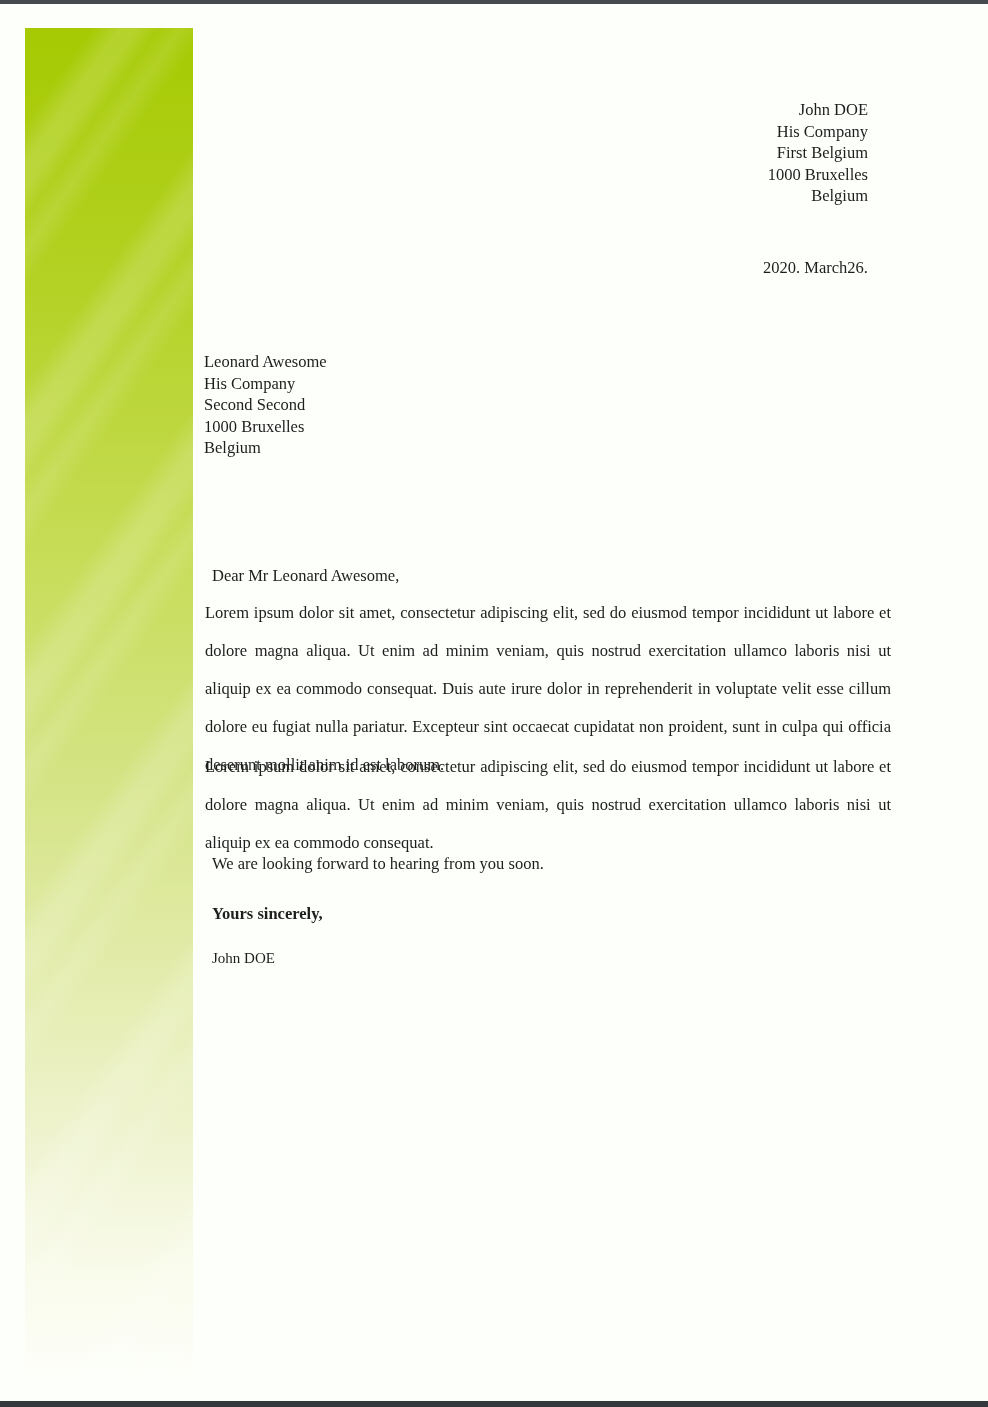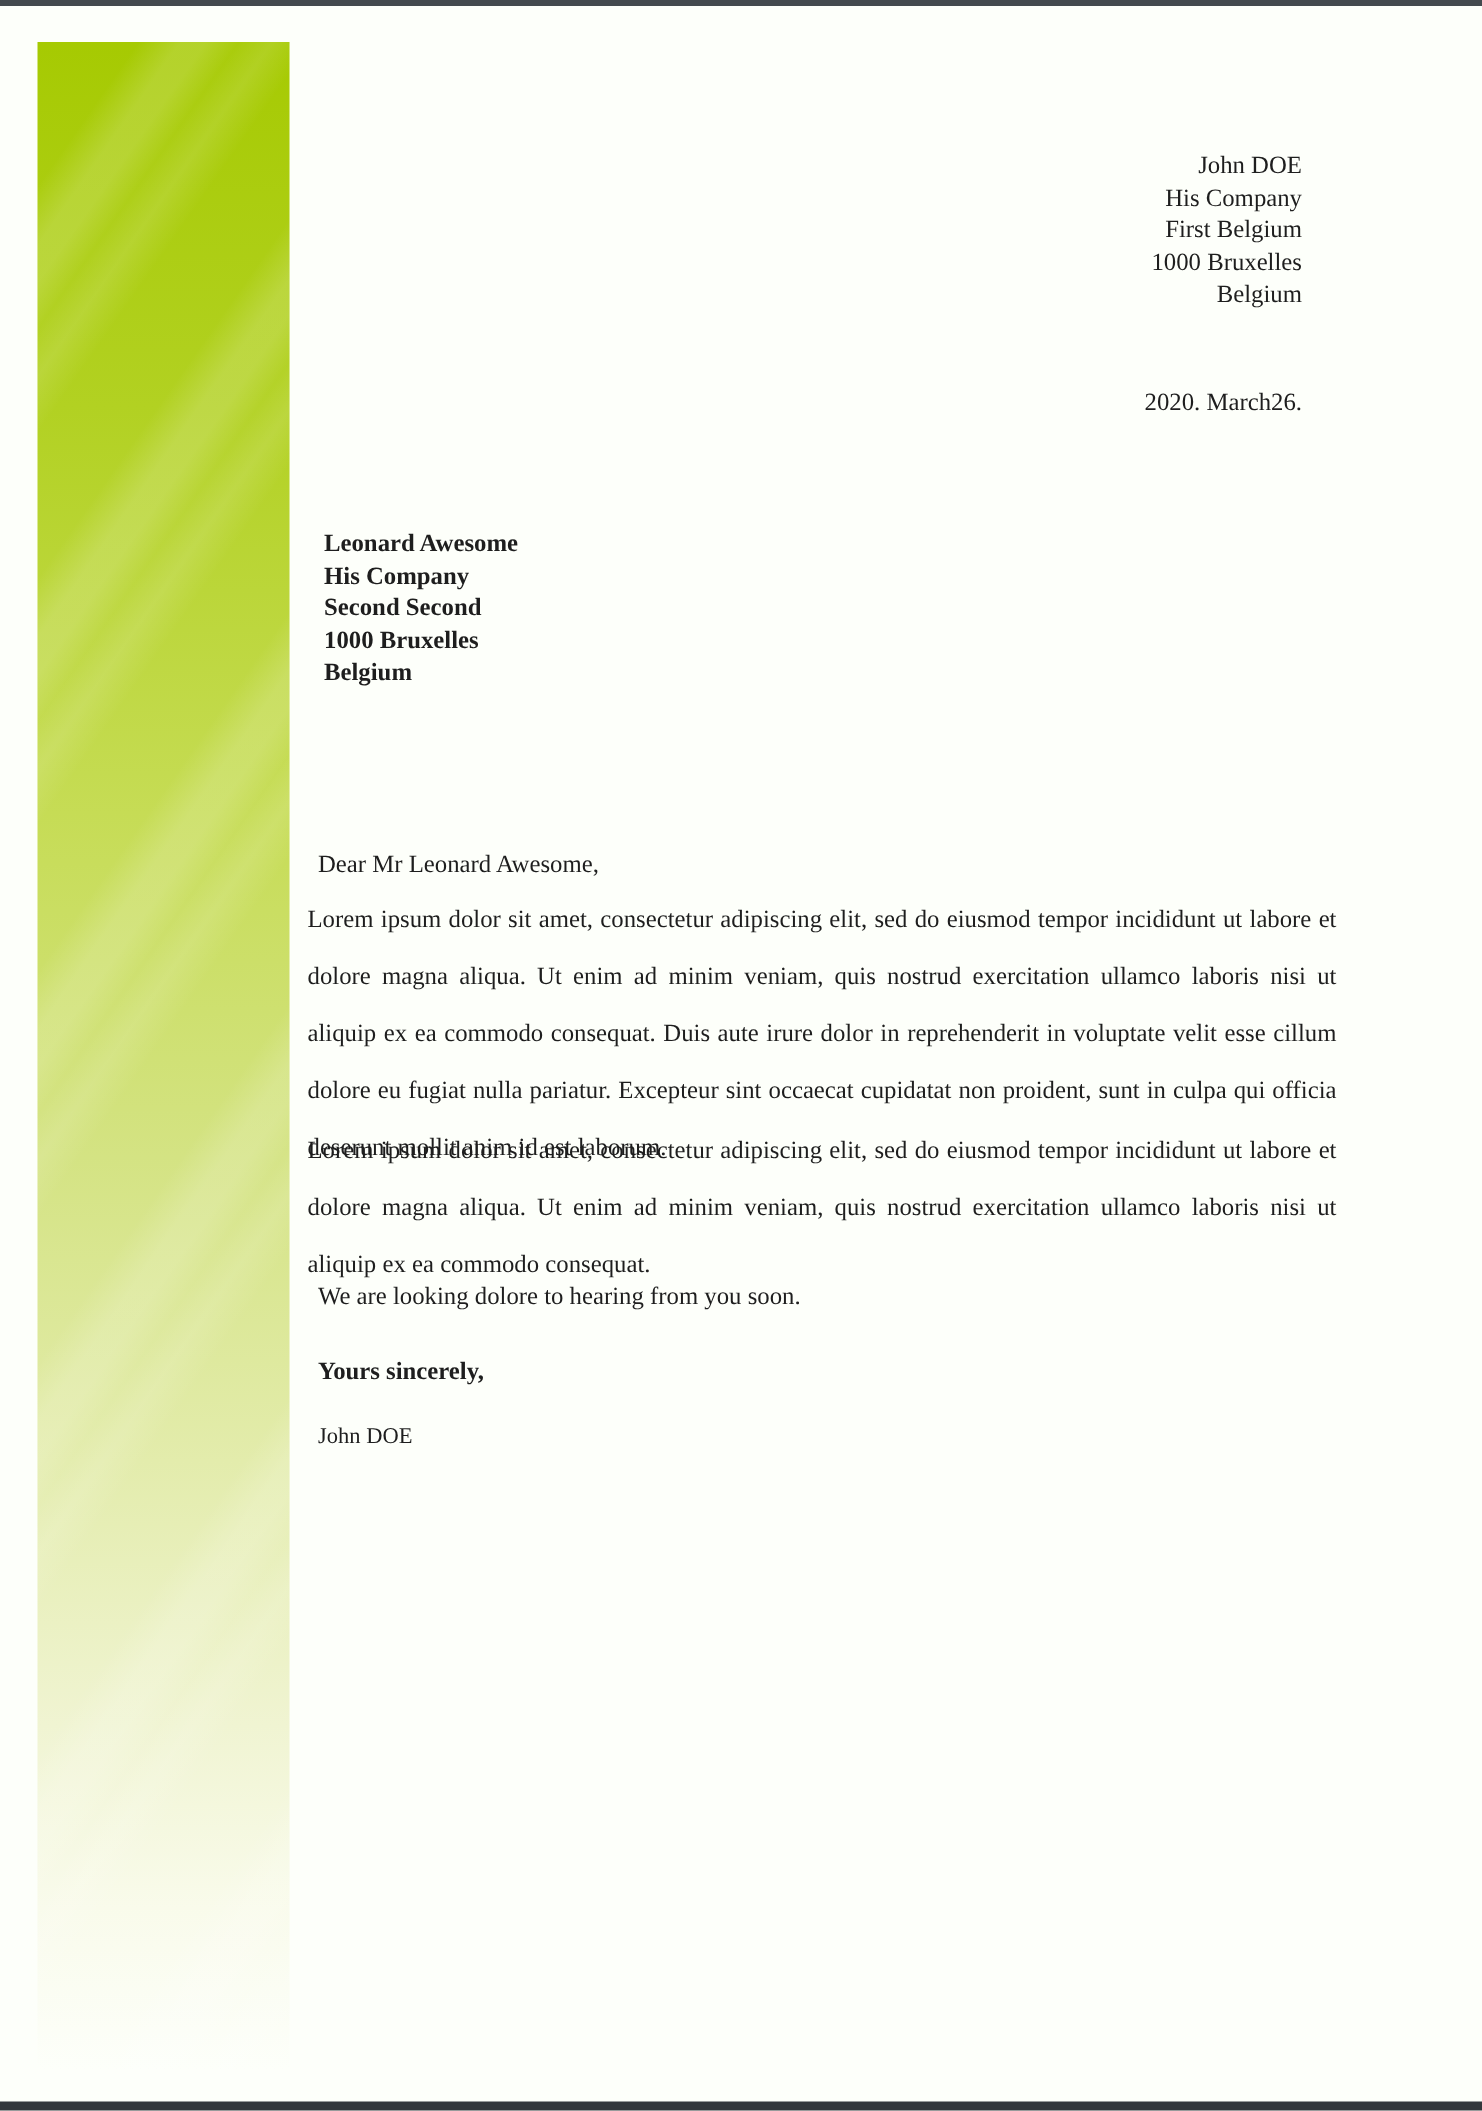--- a/index.html
+++ b/index.html
@@ -48,24 +48,23 @@
 
   .text-block { position: absolute; font-size: 16.5px; }
 
   .sender-block {
     top: 99px;
     right: 120px;
     text-align: right;
     line-height: 21.6px;
   }
   .recipient-block {
-    left: 216px;
+    left: 204px;
     top: 351px;
     line-height: 21.6px;
-    font-weight: bold;
   }
   .date-line {
     top: 258px;
     right: 120px;
     text-align: left;
   }
   .salutation { left: 212px; top: 562px; width: 686px; line-height: 27px; }
   .body-paragraph {
     left: 205px;
     width: 686px;
@@ -102,19 +101,19 @@
   <div>1000 Bruxelles</div>
   <div>Belgium</div>
 </div>
 
 <div class="text-block salutation">Dear Mr Leonard Awesome,</div>
 
 <div class="text-block body-paragraph para-1">Lorem ipsum dolor sit amet, consectetur adipiscing elit, sed do eiusmod tempor incididunt ut labore et dolore magna aliqua. Ut enim ad minim veniam, quis nostrud exercitation ullamco laboris nisi ut aliquip ex ea commodo consequat. Duis aute irure dolor in reprehenderit in voluptate velit esse cillum dolore eu fugiat nulla pariatur. Excepteur sint occaecat cupidatat non proident, sunt in culpa qui officia deserunt mollit anim id est laborum.</div>
 
 <div class="text-block body-paragraph para-2">Lorem ipsum dolor sit amet, consectetur adipiscing elit, sed do eiusmod tempor incididunt ut labore et dolore magna aliqua. Ut enim ad minim veniam, quis nostrud exercitation ullamco laboris nisi ut aliquip ex ea commodo consequat.</div>
 
-<div class="text-block closing-line">We are looking dolore to hearing from you soon.</div>
+<div class="text-block closing-line">We are looking forward to hearing from you soon.</div>
 
 <div class="text-block valediction">Yours sincerely,</div>
 
 <div class="text-block signature">John DOE</div>
 
 <div class="edge-bar bottom"></div>
 
 </body></html>

